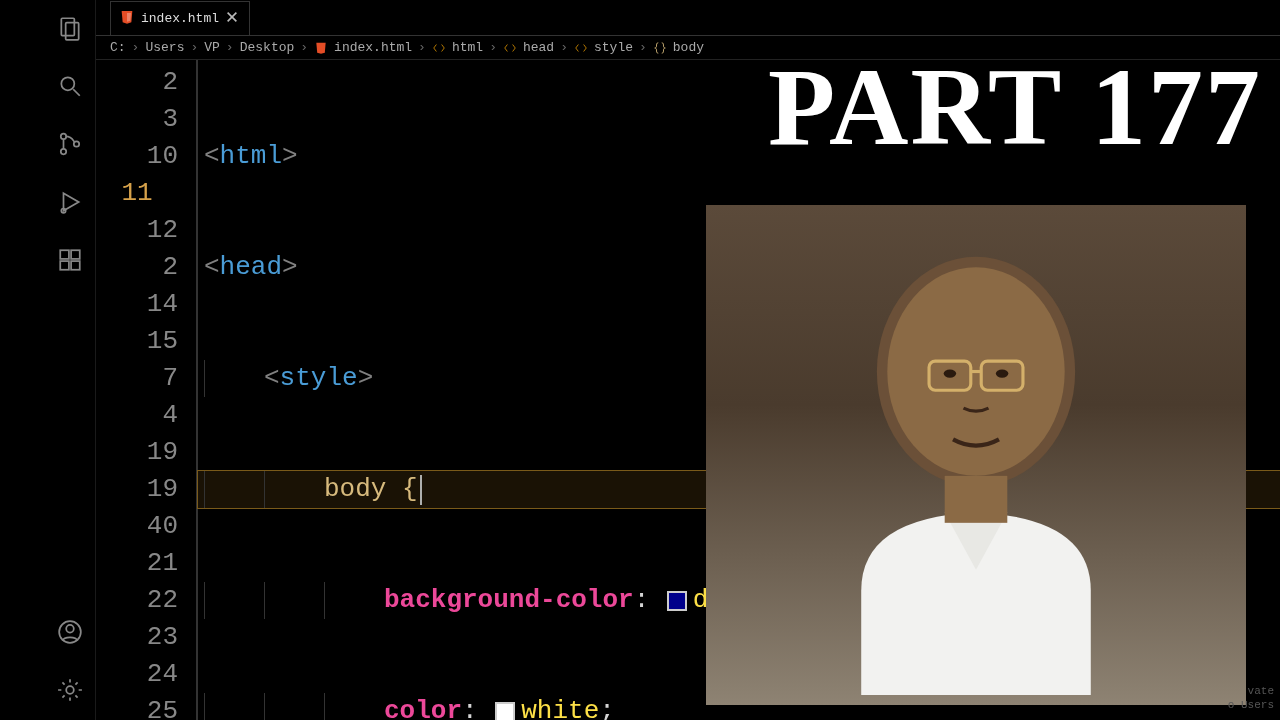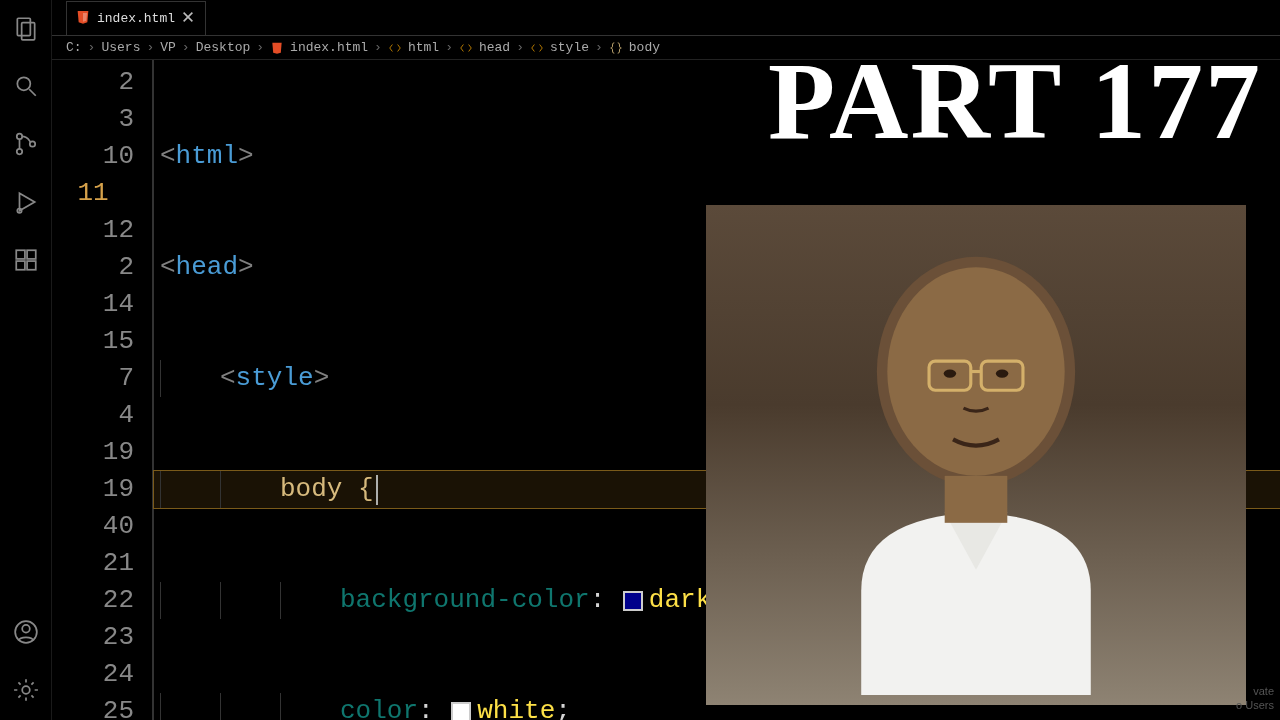--- a/index.html
+++ b/index.html
@@ -1,17 +1,17 @@
 <!DOCTYPE html>
 <html><head>
 <meta charset="utf-8">
 <style>
   * { box-sizing: border-box; margin: 0; padding: 0; }
   html, body { width: 1280px; height: 720px; overflow: hidden; background:#000; font-family: Consolas, 'Courier New', monospace; }
-  .app { display:flex; width:100%; height:100%; background:#000; color:#ccc; }
+  .app { display:flex; width:100%; height:100%; background:#000; color:#ccc;padding-left:44px; }
   .activity-bar { width:52px; background:#000; border-right:1px solid #1a1a1a; display:flex; flex-direction:column; align-items:center; padding-top:8px; gap:18px; }
   .activity-bar .spacer { flex:1; }
   .activity-bar svg { width:26px; height:26px; stroke:#888; fill:none; stroke-width:1.6; }
   .activity-bar .ab-item { width:40px; height:40px; display:flex; align-items:center; justify-content:center; cursor:pointer; }
   .main { flex:1; display:flex; flex-direction:column; position:relative; }
   .tabbar { height:36px; background:#000; border-bottom:1px solid #333; display:flex; align-items:flex-end; padding-left:14px; }
   .tab { height:34px; background:#000; border:1px solid #333; border-bottom:none; display:flex; align-items:center; padding:0 10px 0 8px; gap:6px; font-size:13px; color:#ddd; }
   .tab .file-ic svg{ width:16px; height:16px; }
   .tab .close svg{ width:14px; height:14px; stroke:#bbb; stroke-width:1.8; }
   .breadcrumbs { height:24px; display:flex; align-items:center; gap:6px; padding-left:14px; font-size:13px; color:#aaa; border-bottom:1px solid #222; }
@@ -21,30 +21,30 @@
   .gutter { width:100px; text-align:right; padding-right:18px; padding-top:4px; color:#888; font-size:26px; line-height:37px; user-select:none; }
   .gutter .active{ color:#d6a24b;text-align:center; }
   .rule { width:2px; background:#333; }
   .code { flex:1; padding-top:4px; font-size:26px; line-height:37px; white-space:pre; position:relative; }
   .code .ln { height:37px; display:flex; align-items:center; padding-left:6px; }
   .code .ln.hl { background:#1a1205; outline:1px solid #7a5a1a; }
   .indent-guide{ display:inline-block; width:60px; border-left:1px solid #333; height:37px; }
   .tag-b{ color:#808080; } 
   .tag-n{ color:#4a9cd6; } 
   .sel  { color:#d7ba7d; } 
-  .prop { color:#0f766e; }
+  .prop { color:#ec4899;font-weight:bold; }
   .val  { color:#fde047; }
   .txt  { color:#d4d4d4; }
   .punct{ color:#d4d4d4; }
   .swatch{ display:inline-block; width:20px; height:20px; border:2px solid #ccc; margin:0 6px 0 2px; vertical-align:-2px; }
   .cursor{ display:inline-block; width:2px; height:30px; background:#aeafad; vertical-align:-5px; margin-left:2px; }
-  .overlay-title { position:absolute; top:38px; right:18px; color:#fff; font-family: Georgia, 'Times New Roman', serif; font-size:110px; font-weight:700; letter-spacing:2px; white-space:nowrap; }
+  .overlay-title { position:absolute; top:44px; right:18px; color:#fff; font-family: Georgia, 'Times New Roman', serif; font-size:110px; font-weight:700; letter-spacing:2px; white-space:nowrap; }
   .webcam { position:absolute; top:205px; right:34px; width:540px; height:500px; background:linear-gradient(180deg,#5b4a3a 0%, #4a3b2d 40%, #8e8373 100%); display:flex; align-items:center; justify-content:center; overflow:hidden; }
   .webcam svg{ width:420px; height:480px; }
-  .watermark{ position:absolute; right:6px; bottom:8px; color:#555; font-size:11px; font-family:Liberation Sans, sans-serif; text-align:right; line-height:14px;}
+  .watermark{ position:absolute; right:6px; bottom:8px; color:#555; font-size:11px; font-family:Liberation Mono, monospace; text-align:right; line-height:14px;}
 </style>
 </head>
 <body>
 
 <div class="app">
 
   <div class="activity-bar">
     <div class="ab-item">
       <svg viewBox="0 0 24 24">
           <rect x="4" y="3" width="12" height="16" rx="1"></rect>

